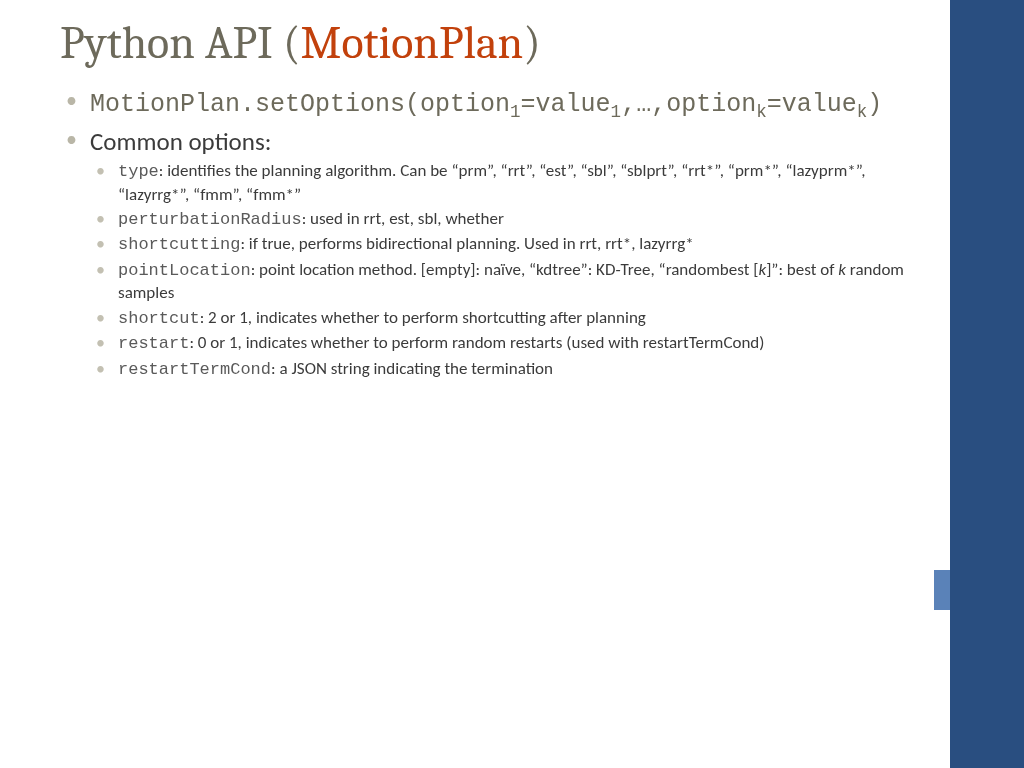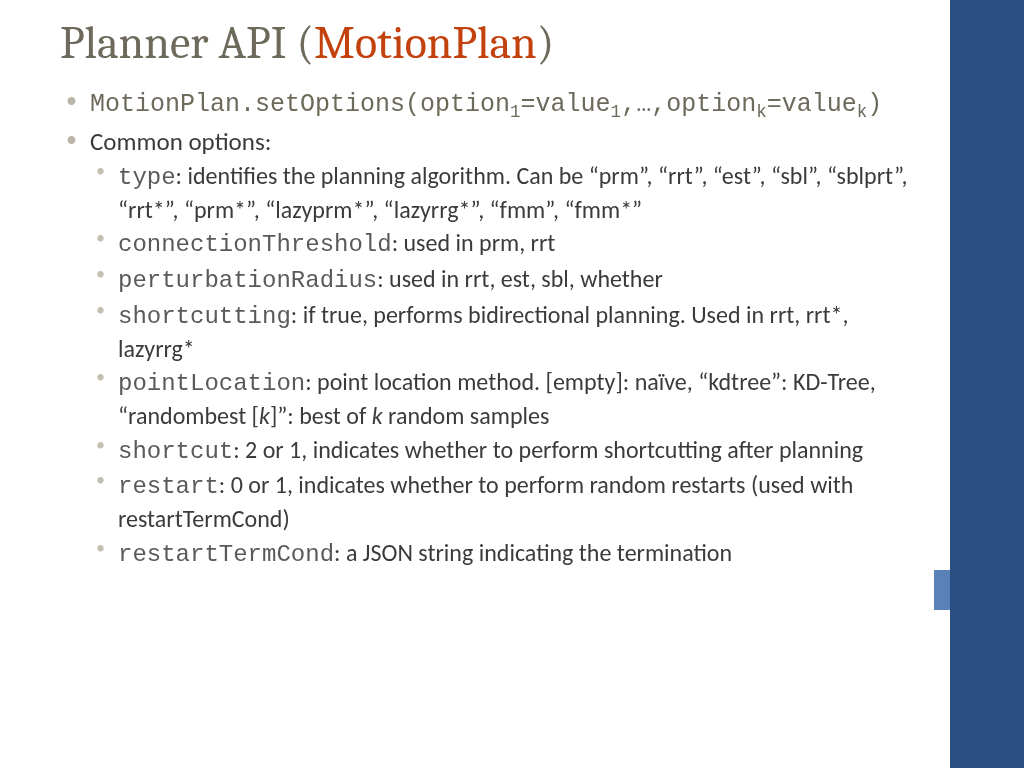--- a/index.html
+++ b/index.html
@@ -58,21 +58,21 @@
     font-size: 22px;
   }
   ul.inner {
     list-style: none;
     padding-left: 0;
     margin-top: 2px;
   }
   ul.inner > li {
     position: relative;
     padding-left: 28px;
-    font-size: 24px;
+    font-size: 17px;
     color: #3b3b3b;
     line-height: 1.32;
     margin-bottom: 2px;
   }
   ul.inner > li::before {
     content: "•";
     position: absolute;
     left: 6px;
     top: 0;
     color: #c3c0b2;
@@ -91,35 +91,32 @@
 </style>
 </head>
 <body>
 
 <div class="sidebar-light"></div>
 <div class="sidebar-dark"></div>
 
 <div class="content">
 
   <h1>
-    <span>Planner API (</span><span class="link">MotionPlan</span><span>)</span><br>
+    <span>Python API (</span><span class="link">MotionPlan</span><span>)</span><br>
   </h1>
 
   <ul class="outer">
     <li>
       <span class="mono"><span>MotionPlan.setOptions(option</span><sub>1</sub><span>=value</span><sub>1</sub><span>,…,option</span><sub>k</sub><span>=value</span><sub>k</sub><span>)</span></span>
     </li>
     <li>
       <span>Common options:</span>
       <ul class="inner">
         <li>
           <span class="mono-dark">type</span><span>: identifies the planning algorithm. Can be “prm”, “rrt”, “est”, “sbl”, “sblprt”, “rrt*”, “prm*”, “lazyprm*”, “lazyrrg*”, “fmm”, “fmm*”</span>
-        </li>
-        <li>
-          <span class="mono-dark">connectionThreshold</span><span>: used in prm, rrt</span>
         </li>
         <li>
           <span class="mono-dark">perturbationRadius</span><span>: used in rrt, est, sbl, whether</span>
         </li>
         <li>
           <span class="mono-dark">shortcutting</span><span>: if true, performs bidirectional planning. Used in rrt, rrt*, lazyrrg*</span>
         </li>
         <li>
           <span class="mono-dark">pointLocation</span><span>: point location method. [empty]: naïve, “kdtree”: KD-Tree, “randombest [</span><span class="ital">k</span><span>]”: best of </span><span class="ital">k</span><span> random samples</span>
         </li>

